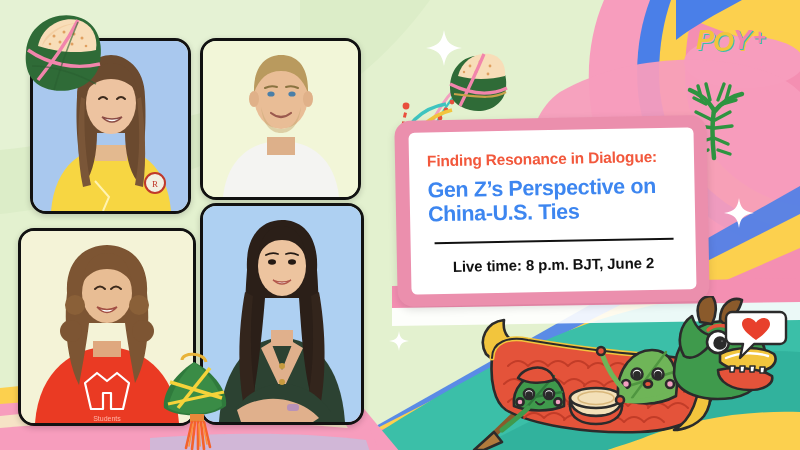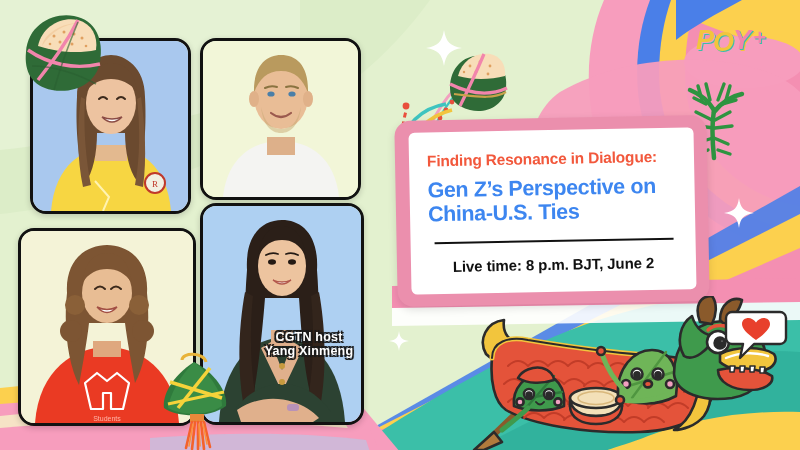--- a/index.html
+++ b/index.html
@@ -242,24 +242,20 @@
         <path d="M34,204 C52,192 72,190 90,196 C100,199 110,205 116,212 L110,216 L38,216 Z" fill="#e0b08c"></path>
 
         <circle cx="79" cy="160" r="3" fill="#c79a3e"></circle>
         <circle cx="79" cy="176" r="3" fill="#c79a3e"></circle>
 
         <rect x="84" y="198" width="12" height="7" rx="3" fill="#b892b8"></rect>
       </svg>
     </div>
   </div>
 
-  <div class="host-cap">
-    <div>CGTN host</div>
-    <div>Yang Xinmeng</div>
-  </div>
 
   <svg class="deco z-tl" viewBox="0 0 100 92">
     <path d="M18,46 C20,18 46,6 66,10 C88,14 96,34 92,56 C88,78 66,88 44,84 C24,80 16,66 18,46 Z" fill="#2f6b37"></path>
     <path d="M30,40 C34,20 54,10 70,14 C84,18 90,30 88,44 C70,48 48,46 30,40 Z" fill="#f8ddb8"></path>
     <path d="M34,40 C44,24 60,16 74,18 C68,16 54,18 44,26 C38,30 35,35 34,40 Z" fill="#f3cfa4"></path>
     <g fill="#e0a060">
       <circle cx="46" cy="30" r="1.5"></circle>
         <circle cx="56" cy="26" r="1.5"></circle>
       <circle cx="66" cy="28" r="1.5"></circle>
         <circle cx="52" cy="36" r="1.5"></circle>

